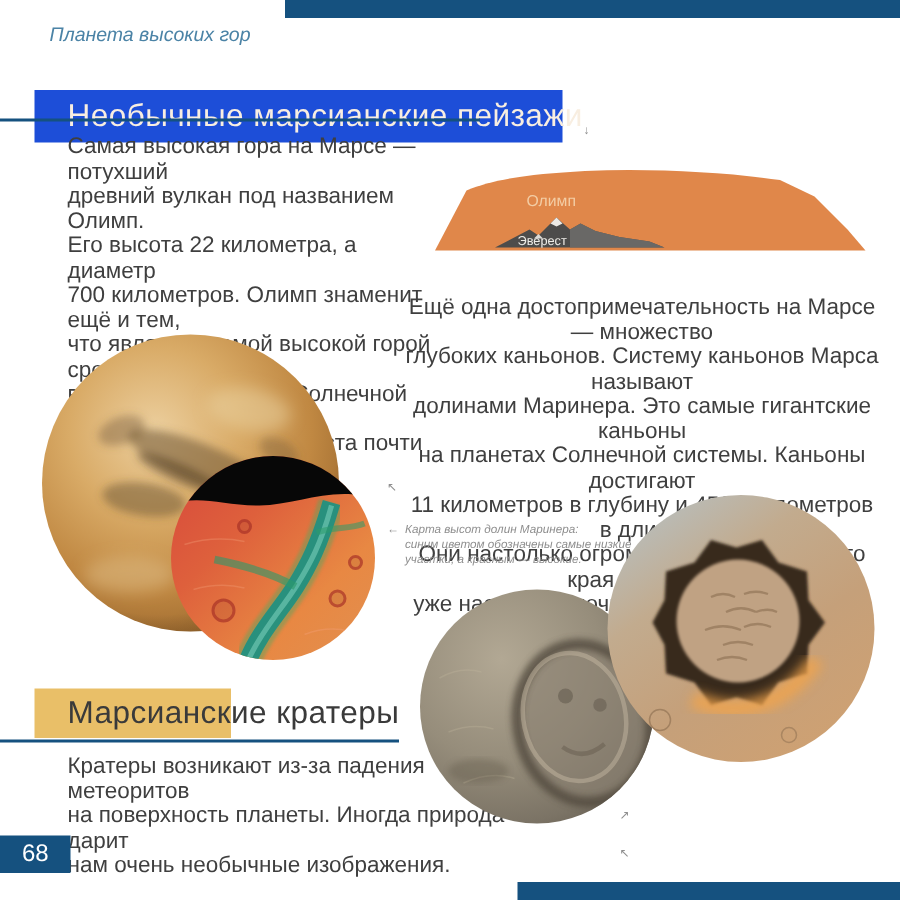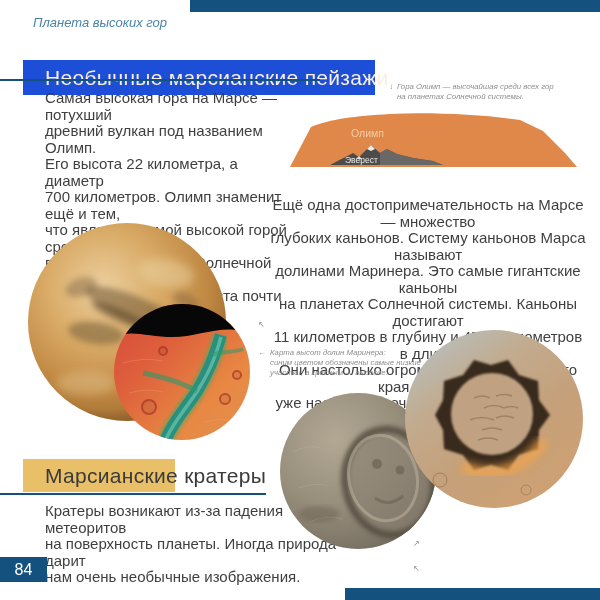--- a/index.html
+++ b/index.html
@@ -8,21 +8,21 @@
   .abs{position:absolute;}
   
   .top-bar{left:190px;top:0;width:410px;height:12px;background:#15517f;}
   .bottom-bar{left:345px;top:588px;width:255px;height:12px;background:#15517f;}
   
   .kicker{left:33px;top:15px;font-size:13px;font-style:italic;font-weight:400;color:#4b83a6;}
   
   .banner1{left:23px;top:44px;width:352px;height:35px;background:#1d4ed8;display:flex;align-items:center;margin-top:16px;}
   .banner1 .t{padding-left:22px;font-size:21px;color:#f8eee1;letter-spacing:.3px;white-space:nowrap;}
   .rule1{left:0;top:79px;width:320px;height:2px;background:#15517f;}
-  .banner2{left:23px;top:459px;width:152px;height:33px;background:#e9bf68;display:flex;align-items:center;}
+  .banner2{left:23px;top:459px;width:131px;height:33px;background:#e9bf68;display:flex;align-items:center;}
   .banner2 .t{padding-left:22px;font-size:21px;color:#3a3a3a;letter-spacing:.3px;white-space:nowrap;overflow:visible;}
   .rule2{left:0;top:493px;width:266px;height:2px;background:#15517f;}
   
   .para{font-size:15px;line-height:16.5px;color:#3f3f3f;white-space:pre-line;}
   .para1{left:45px;top:90px;width:245px;}
   .para2{left:268px;top:197px;width:320px;text-align:center;}
   .para3{left:45px;top:503px;width:300px;}
   
   .caption{display:flex;gap:4px;font-size:7.8px;line-height:10px;font-style:italic;color:#8e8e8e;}
   .cap-arrow{flex:0 0 auto;font-style:normal;font-size:8px;}
@@ -58,22 +58,20 @@
 древний вулкан под названием Олимп.
 Его высота 22 километра, а диаметр
 700 километров. Олимп знаменит ещё и тем,
 что является самой высокой горой среди
 всех гор на планетах Солнечной системы.
 Он выше земного Эвереста почти в три
 раза.</div>
 
 <div class="abs caption cap-olympus">
   <span class="cap-arrow">↓</span>
-  <span class="cap-text">Гора Олимп — высочайшая среди всех гор
-на планетах Солнечной системы.</span>
 </div>
 
 <svg class="abs diagram" viewBox="0 0 300 70">
   <path d="M5,64 L26,24 C45,16 70,13 105,11 C150,9 200,12 235,17 L258,28 L280,50 L292,64 Z" fill="#e0874a"></path>
   <path d="M45,62 L68,50 L74,54 L86,42 L95,50 L102,46 L112,51 L128,55 L148,58 L158,62 Z" fill="#4d4c4b"></path>
   <path d="M95,50 L102,46 L112,51 L128,55 L148,58 L158,62 L95,62 Z" fill="#6e6d6b" opacity="0.85"></path>
   <path d="M82,46 L86,42 L90,46 L86,48 Z" fill="#eceae6"></path>
   <path d="M71,56 L74,53 L77,56 Z" fill="#dcdad6"></path>
   <text x="66" y="34" font-size="10.5" fill="#f3cda5">Олимп</text>
   <text x="60" y="60" font-size="8.5" fill="#efede8">Эверест</text>
@@ -257,15 +255,15 @@
 на поверхность планеты. Иногда природа дарит
 нам очень необычные изображения.</div>
 
 <div class="abs caption cap-victoria">
   <span class="cap-arrow">↗</span>
 </div>
 <div class="abs caption cap-galle">
   <span class="cap-arrow">↖</span>
 </div>
 
-<div class="abs page-num">84</div>
+<div class="abs page-num">68</div>
 
 <div class="abs bottom-bar"></div>
 
 </body></html>

